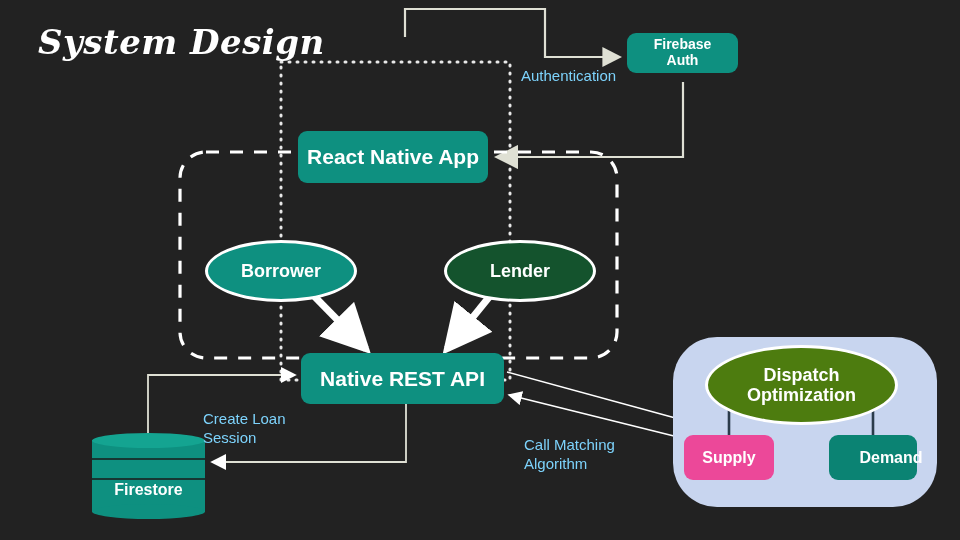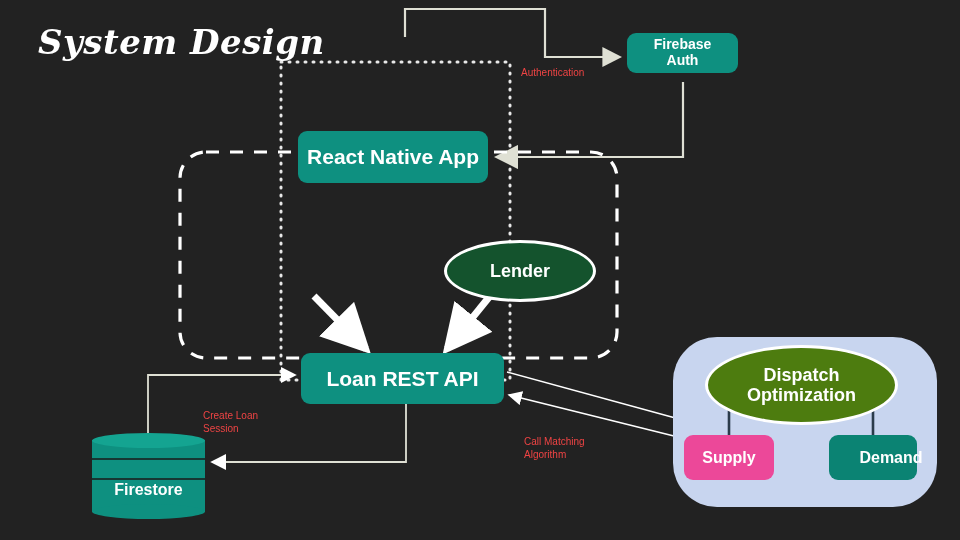--- a/index.html
+++ b/index.html
@@ -21,21 +21,21 @@
 
   .node{
     position:absolute;display:flex;align-items:center;justify-content:center;
     text-align:center;color:#ffffff;font-weight:700;line-height:1.12;
     box-sizing:border-box;
   }
   .rect{border-radius:9px;}
   .ellipse{border-radius:50%;border:3px solid #ffffff;}
 
   .edge-label{
-    position:absolute;color:#ef4444;font-size:10px;line-height:1.25;
+    position:absolute;color:#7dd3fc;font-size:15px;line-height:1.25;
     white-space:pre-line;
   }
   .cyl-label{
     position:absolute;color:#ffffff;font-weight:700;font-size:16px;
     text-align:center;width:100%;
   }
 </style>
 </head>
 <body>
 
@@ -105,27 +105,30 @@
 
   <div class="node rect" style="left:627px;top:33px;width:111px;height:40px;background:#0e9080;font-size:14px;flex-direction:column;">
     <span>Firebase</span>
     <span>Auth</span>
   </div>
 
   <div class="node rect" style="left:298px;top:131px;width:190px;height:52px;background:#0e9080;font-size:21px;">
     <span>React Native App</span>
   </div>
 
+  <div class="node ellipse" style="left:205px;top:240px;width:152px;height:62px;background:#0e9080;font-size:18px;">
+    <span>Borrower</span>
+  </div>
 
   <div class="node ellipse" style="left:444px;top:240px;width:152px;height:62px;background:#14532d;font-size:18px;">
     <span>Lender</span>
   </div>
 
   <div class="node rect" style="left:301px;top:353px;width:203px;height:51px;background:#0e9080;font-size:21px;">
-    <span>Loan REST API</span>
+    <span>Native REST API</span>
   </div>
 
   <div class="node ellipse" style="left:705px;top:345px;width:193px;height:80px;background:#4d7c0f;font-size:18px;flex-direction:column;">
     <span>Dispatch</span>
     <span>Optimization</span>
   </div>
 
   <div class="node rect" style="left:684px;top:435px;width:90px;height:45px;background:#ec4899;font-size:16px;">
     <span>Supply</span>
   </div>

